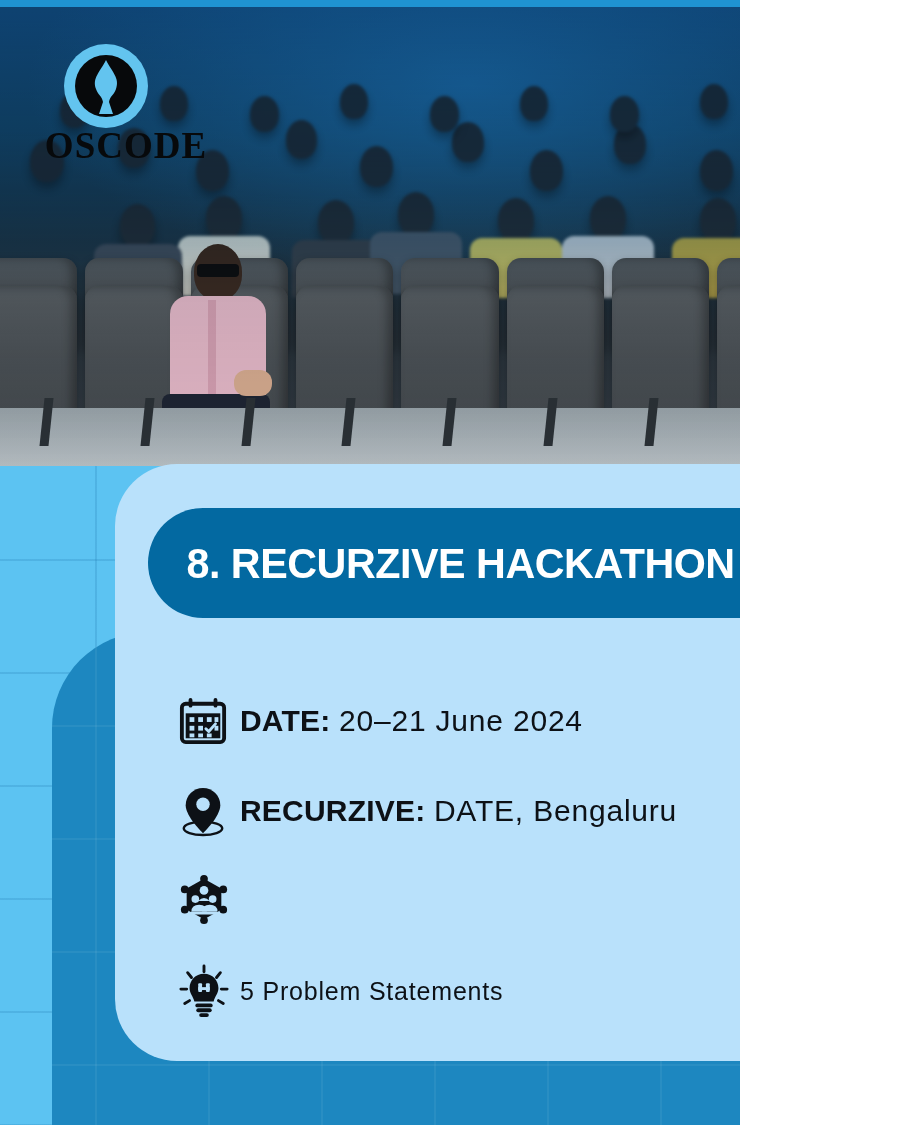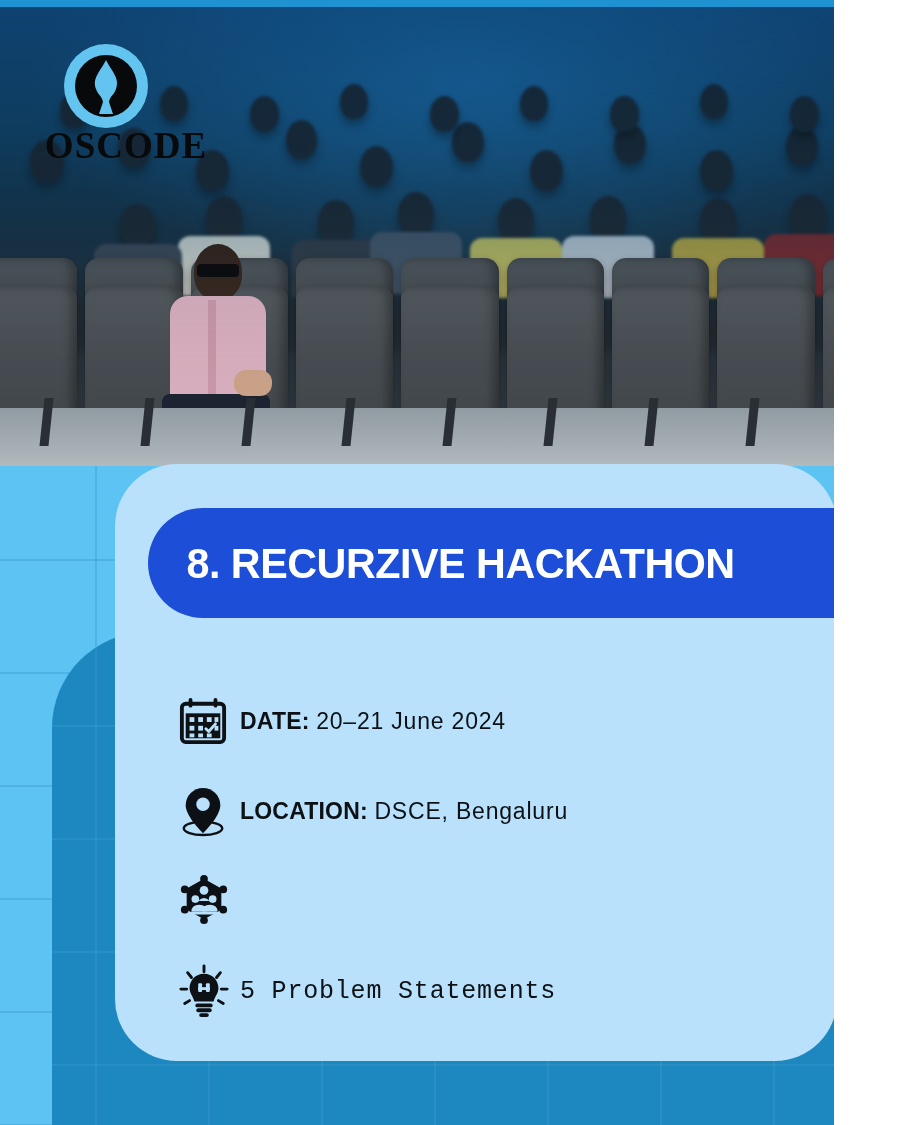--- a/index.html
+++ b/index.html
@@ -6,21 +6,21 @@
     margin: 0;
     padding: 0;
     background: #ffffff;
   }
   body {
     font-family: "Liberation Sans", sans-serif;
   }
 
   .poster {
     position: relative;
-    width: 834px;
+    width: 740px;
     height: 1125px;
     overflow: hidden;
     background: #5cc3f2;
   }
 
   
   .grid-bg {
     position: absolute;
     left: 0; top: 0;
     width: 900px;
@@ -178,21 +178,21 @@
     border-radius: 62px;
   }
 
   
   .title-banner {
     position: absolute;
     left: 148px;
     top: 508px;
     width: 752px;
     height: 110px;
-    background: #1d4ed8;
+    background: #0369a1;
     border-radius: 55px 0 0 55px;
     display: flex;
     align-items: center;
     z-index: 4;
   }
   .title-text {
     color: #ffffff;
     font-family: "Liberation Sans", sans-serif;
     font-weight: bold;
     font-size: 43px;
@@ -223,31 +223,31 @@
     top: 690px;
     width: 600px;
     z-index: 5;
   }
   .row {
     display: flex;
     align-items: center;
     height: 62px;
     margin-bottom: 28px;
   }
-  .row:last-child { margin-bottom: 0; font-family: Liberation Mono, monospace; }
+  .row:last-child { margin-bottom: 0; }
   .row-icon {
     width: 62px;
     min-width: 62px;
     height: 58px;
     display: flex;
     align-items: center;
     justify-content: flex-start;
   }
   .row-text {
-    font-size: 23px;
+    font-size: 30px;
     color: #0d1116;
     letter-spacing: .3px;
     white-space: nowrap;
   }
   .row-label {
     font-weight: bold;
     letter-spacing: .2px;
   }
   .row-value {
     font-weight: normal;
@@ -414,22 +414,22 @@
 
     <div class="row">
       <div class="row-icon">
         <svg viewBox="0 0 52 54" width="50" height="52">
           <ellipse cx="26" cy="45" rx="20" ry="7" fill="none" stroke="#0d1116" stroke-width="2.5"></ellipse>
           <path d="M26 3 C16 3 8 11 8 21 C8 33 26 50 26 50 C26 50 44 33 44 21 C44 11 36 3 26 3 Z" fill="#0d1116"></path>
           <circle cx="26" cy="20" r="7" fill="#b9e1fb"></circle>
         </svg>
       </div>
       <div class="row-text">
-        <span class="row-label">LOCATION: </span>
-        <span class="row-value">DSCE, Bengaluru</span>
+        <span class="row-label">RECURZIVE: </span>
+        <span class="row-value">DATE, Bengaluru</span>
       </div>
     </div>
 
     <div class="row">
       <div class="row-icon">
         <svg viewBox="0 0 54 54" width="52" height="52">
           <path d="M27 4 L45 14 L45 36 L27 46 L9 36 L9 14 Z" fill="#0d1116"></path>
           <g fill="#0d1116">
             <circle cx="27" cy="4" r="4"></circle>
             <circle cx="47" cy="15" r="4"></circle>

